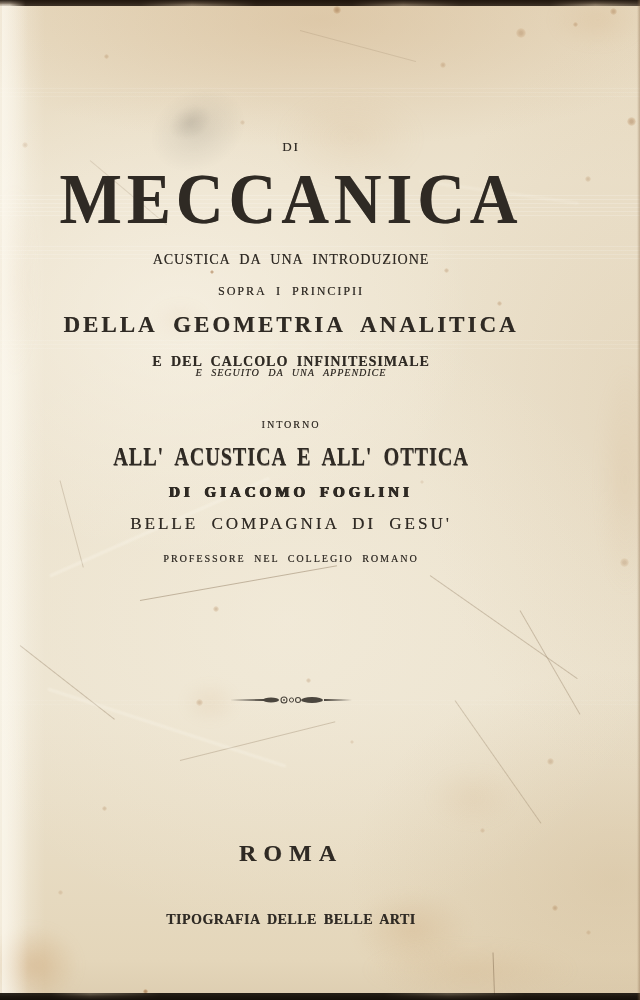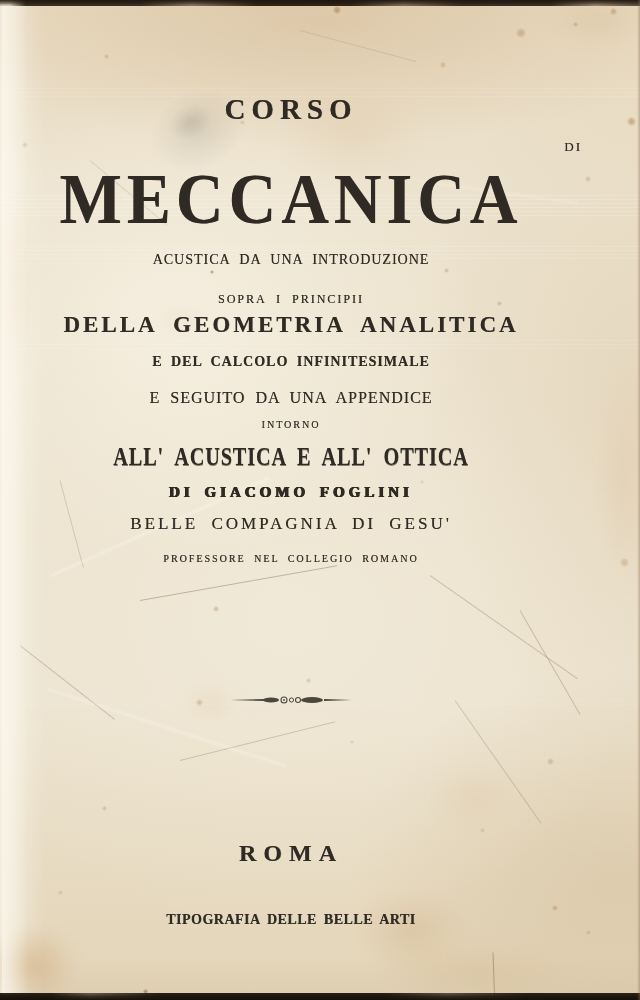--- a/index.html
+++ b/index.html
@@ -16,27 +16,27 @@
       radial-gradient(ellipse 380px 300px at 96% 88%, rgba(198,170,128,.30), rgba(198,170,128,0) 70%),
       radial-gradient(ellipse 300px 500px at 100% 40%, rgba(205,178,138,.22), rgba(205,178,138,0) 75%),
       linear-gradient(90deg, rgba(255,253,246,.55), rgba(255,253,246,0) 7%),
       linear-gradient(180deg, #e7d9bf 0%, #ece2cd 18%, #ece3cf 70%, #e4d6ba 96%, #ddcdb0 100%);
   }
   
   .content{position:absolute;left:0;top:0;width:582px;height:100%;}
   .line{position:absolute;left:0;width:100%;text-align:center;line-height:1;white-space:nowrap;
         text-shadow:.3px .3px .4px rgba(43,38,32,.55);}
   .l-corso     {top:95px;  font-size:29px; letter-spacing:6px;  font-weight:bold;}
-  .l-di        {top:140px; font-size:13px; letter-spacing:2px;text-align:right;}
+  .l-di        {top:140px; font-size:13px; letter-spacing:2px;}
   .l-mecc      {top:166px; font-size:66px; letter-spacing:5px; font-weight:bold; transform:scaleY(1.08);}
   .l-intro1    {top:253px; font-size:14px; letter-spacing:1px; word-spacing:5px;}
-  .l-intro2    {top:285px; font-size:12px; letter-spacing:2px; word-spacing:5px;margin-top:8px;}
+  .l-intro2    {top:285px; font-size:12px; letter-spacing:2px; word-spacing:5px;}
   .l-subj1     {top:313px; font-size:23px; letter-spacing:3px; word-spacing:8px; font-weight:bold;}
   .l-subj2     {top:355px; font-size:14px; letter-spacing:1px; word-spacing:4px; font-weight:bold;text-align:center;}
-  .l-app1      {top:390px; font-size:16px; letter-spacing:1px; word-spacing:5px;}
+  .l-app1      {top:368px; font-size:10px; letter-spacing:1px; word-spacing:5px;font-style:italic;}
   .l-app2      {top:420px; font-size:10px; letter-spacing:2px;}
   .l-app3      {top:446px; font-size:23px; letter-spacing:1px; word-spacing:6px; font-weight:bold; transform:scale(.88,1.05);}
   .l-author    {top:485px; font-size:15px; letter-spacing:4px; word-spacing:3px; font-weight:bold;
                 text-shadow:-.6px 0 #2b2620,.6px 0 #2b2620,0 .4px #2b2620;}
   .l-affil1    {top:515px; font-size:17px; letter-spacing:3px; word-spacing:6px;}
   .l-affil2    {top:554px; font-size:10px; letter-spacing:2px; word-spacing:4px;}
   .l-city      {top:841px; font-size:24px; letter-spacing:7px; font-weight:bold;}
   .l-publisher {top:875px; font-size:14px; letter-spacing:.5px; word-spacing:3px; font-weight:bold;margin-top:38px;}
   .l-year      {top:900px; font-size:18px; letter-spacing:2px;}
   .ornament{position:absolute;top:693px;left:0;width:100%;text-align:center;}
@@ -133,21 +133,20 @@
       <div class="streak" style="top: 195px; height: 22px; opacity: 0.5;"></div>
       <div class="streak" style="top: 246px; height: 16px; opacity: 0.4;"></div>
       <div class="streak" style="top: 340px; height: 10px; opacity: 0.3;"></div>
       <div class="streak" style="top: 88px; height: 12px; opacity: 0.28;"></div>
       <div class="streak" style="top: 700px; height: 8px; opacity: 0.18;"></div>
       <div class="smudge" style="left: 148px; top: 90px; width: 100px; height: 80px; transform: rotate(-30deg); opacity: 0.32;"></div>
       <div class="smudge" style="left: 168px; top: 106px; width: 45px; height: 32px; transform: rotate(-30deg); opacity: 0.38;"></div>
     </div>
 
   <div class="content">
-    <div class="line l-corso">CORSO</div>
     <div class="line l-di">DI</div>
     <div class="line l-mecc">MECCANICA</div>
     <div class="line l-intro1">ACUSTICA DA UNA INTRODUZIONE</div>
     <div class="line l-intro2">SOPRA I PRINCIPII</div>
     <div class="line l-subj1">DELLA GEOMETRIA ANALITICA</div>
     <div class="line l-subj2">E DEL CALCOLO INFINITESIMALE</div>
     <div class="line l-app1">E SEGUITO DA UNA APPENDICE</div>
     <div class="line l-app2">INTORNO</div>
     <div class="line l-app3">ALL' ACUSTICA E ALL' OTTICA</div>
     <div class="line l-author">DI GIACOMO FOGLINI</div>

